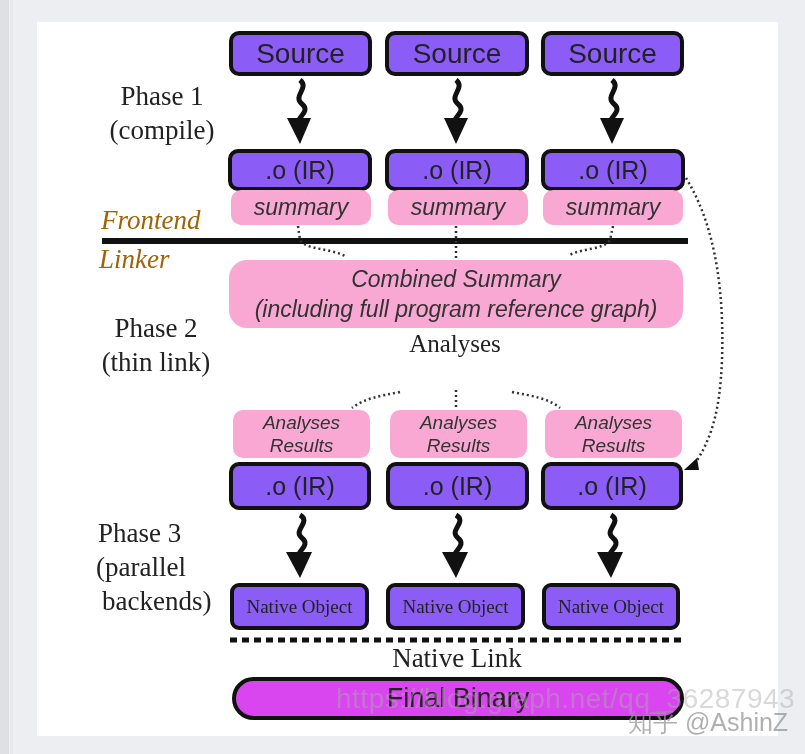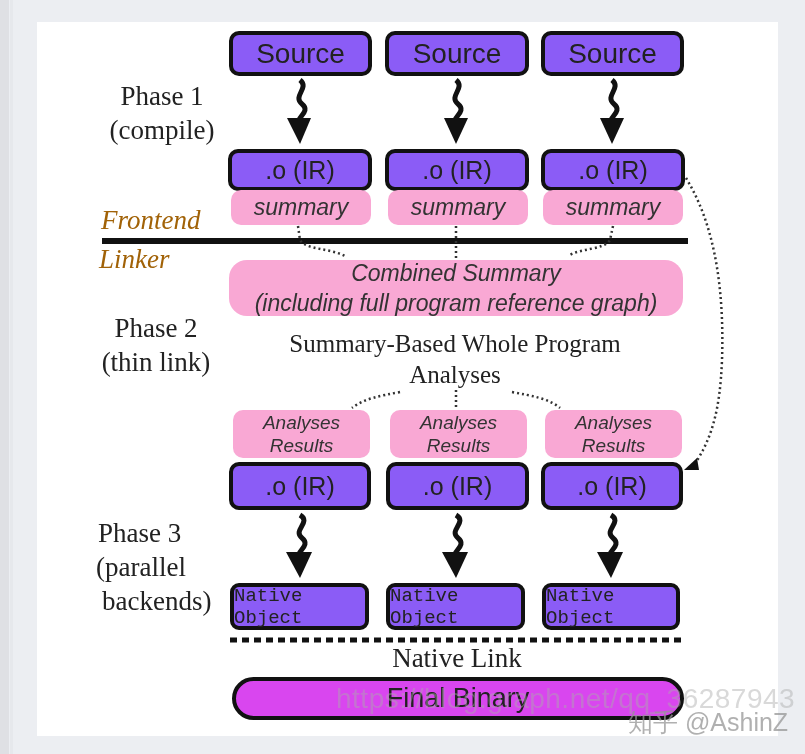--- a/index.html
+++ b/index.html
@@ -18,21 +18,21 @@
   .serif { font-family: "Liberation Serif", serif; color: #222; }
   .phase-label { font-size: 27px; line-height: 34px; text-align: center; }
   .box {
     position: absolute; box-sizing: border-box;
     border: 4px solid #111; border-radius: 10px; background: #8b5cf6;
     display: flex; align-items: center; justify-content: center;
     color: #222;
   }
   .box.source { font-size: 28px; }
   .box.ir { font-size: 25px; }
-  .box.native { font-family: Liberation Mono, monospace; font-size: 19px; border-radius: 9px; }
+  .box.native { font-family: Liberation Serif, serif; font-size: 19px; border-radius: 9px; }
   .gray {
     position: absolute; box-sizing: border-box;
     background: #f9a8d4; border-radius: 10px;
     display: flex; align-items: center; justify-content: center;
     font-style: italic; color: #333; text-align: center;
   }
   .gray.summary { font-size: 23px; }
   .gray.results { font-size: 19px; line-height: 23px; flex-direction: column; }
   .gray.combined { font-size: 23px; line-height: 30px; flex-direction: column; border-radius: 18px; }
   .divider { position: absolute; left: 102px; top: 238px; width: 586px; height: 6px; background: #111; }
@@ -78,27 +78,26 @@
 <div class="box ir" style="left:541px; top:149px; width:144px; height:42px;">.o (IR)</div>
 
 <div class="gray summary" style="left:231px; top:190px; width:140px; height:35px;">summary</div>
 <div class="gray summary" style="left:388px; top:190px; width:140px; height:35px;">summary</div>
 <div class="gray summary" style="left:543px; top:190px; width:140px; height:35px;">summary</div>
 
 <div class="abs italic-label" style="left:101px; top:205px;">Frontend</div>
 <div class="divider"></div>
 <div class="abs italic-label" style="left:99px; top:244px;">Linker</div>
 
-<div class="gray combined" style="left:229px; top:260px; width:454px; height:56px;">
+<div class="gray combined" style="left:229px; top:260px; width:454px; height:68px;">
   <div>Combined Summary</div>
   <div>(including full program reference graph)</div>
 </div>
 
 <div class="abs serif" style="left:230px; top:328px; width:450px; text-align:center; font-size:25px; line-height:31px;">
-  <div>Summary-Based Whole Program</div>
   <div>Analyses</div>
 </div>
 
 <div class="gray results" style="left:233px; top:410px; width:137px; height:48px;">
   <div>Analyses</div>
   <div>Results</div>
 </div>
 <div class="gray results" style="left:390px; top:410px; width:137px; height:48px;">
   <div>Analyses</div>
   <div>Results</div>

